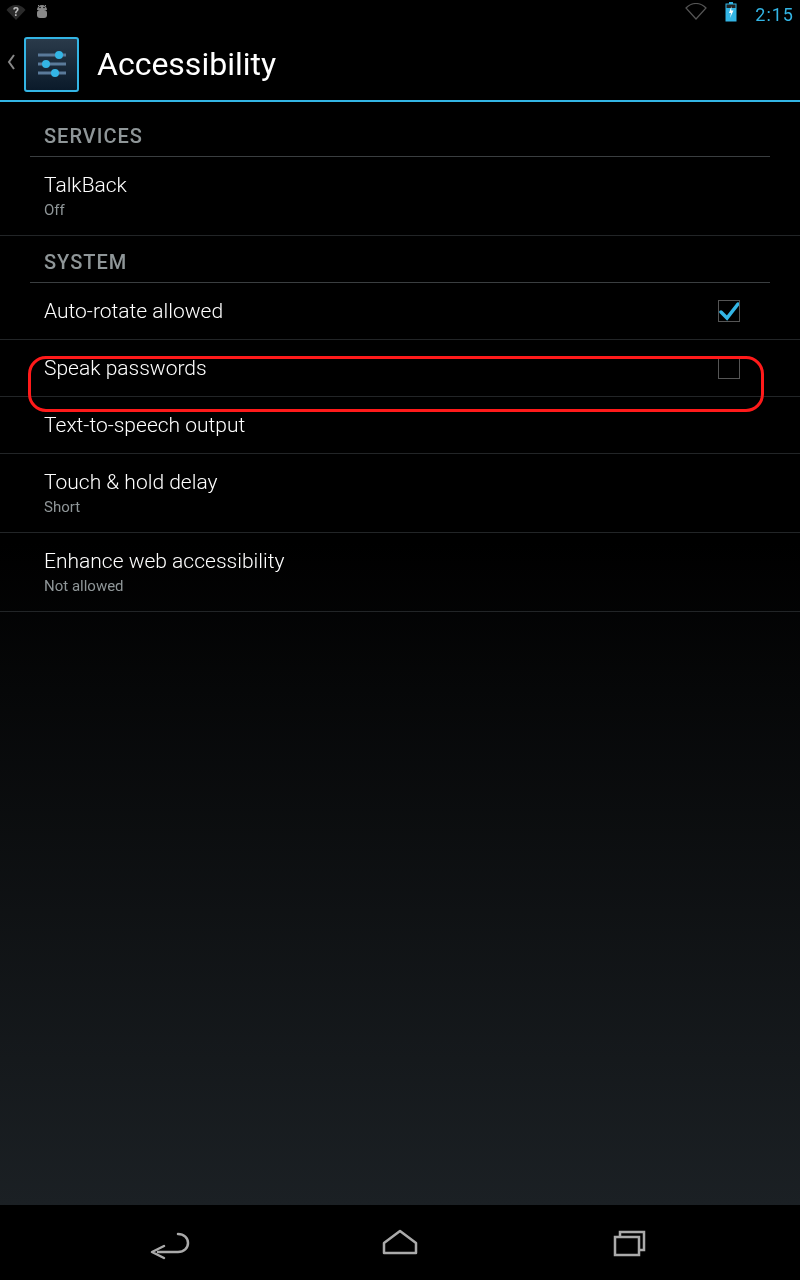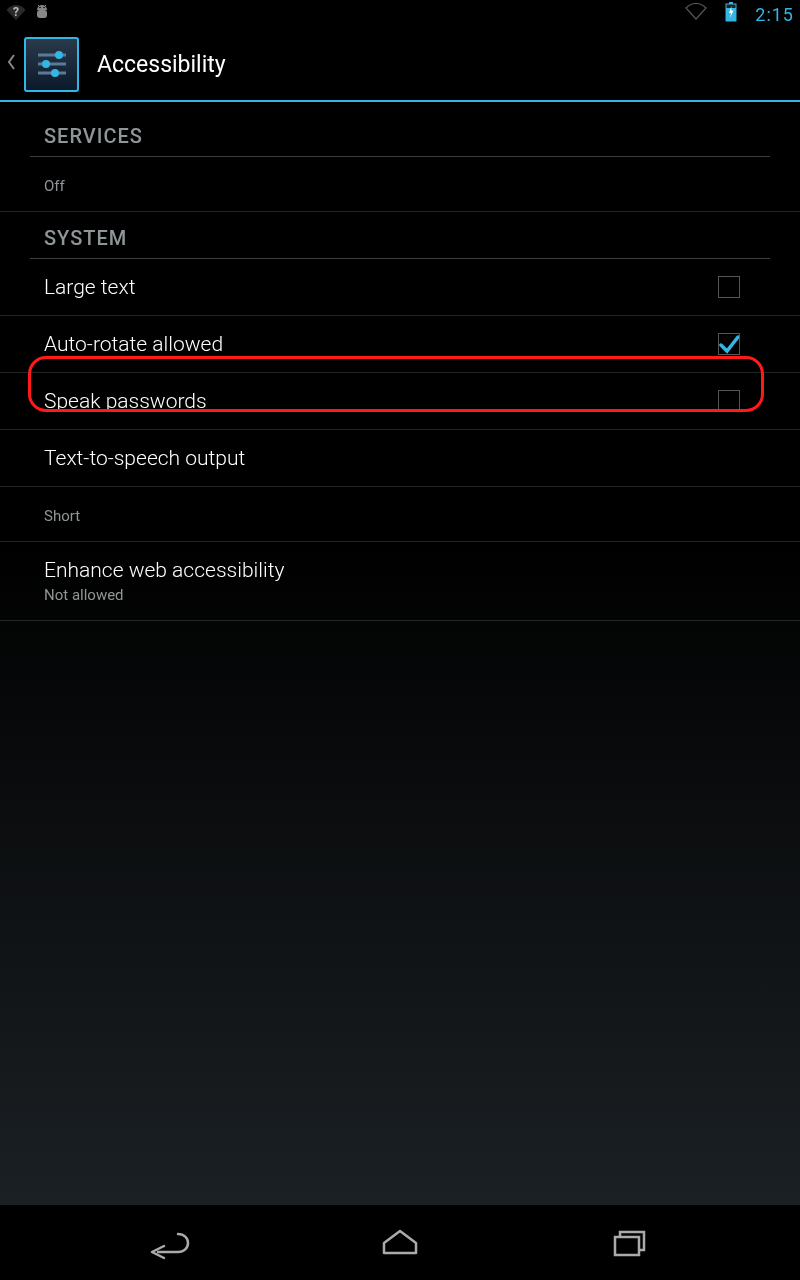--- a/index.html
+++ b/index.html
@@ -10,21 +10,21 @@
   .status-bar { position:absolute; top:0; left:0; right:0; height:28px; background:#000; display:flex; align-items:center; justify-content:space-between; padding:0 6px; }
   .status-left { display:flex; align-items:center; gap:6px; }
   .status-right { display:flex; align-items:center; gap:18px; }
   .clock { color:#33b5e5; font-size:18px; letter-spacing:1px; }
 
   
   .action-bar { position:absolute; top:28px; left:0; right:0; height:72px; display:flex; align-items:center; padding-left:6px; }
   .action-back { display:flex; align-items:center; gap:8px; cursor:pointer; }
   .action-caret { color:#888; font-size:22px; }
   .app-icon { width:55px; height:55px; border:2px solid #33b5e5; border-radius:3px; background:linear-gradient(#2a3a4a,#0a1a2a); display:flex; align-items:center; justify-content:center; }
-  .action-title { color:#fff; font-size:23px; font-weight:400; margin-left:10px; }
+  .action-title { color:#fff; font-size:32px; font-weight:400; margin-left:10px; }
   .holo-divider { position:absolute; top:100px; left:0; right:0; height:2px; background:#33b5e5; }
 
   
   .content { position:absolute; top:102px; bottom:75px; left:0; right:0;
              background:linear-gradient(#000 0%, #000 40%, #1b2024 100%);
              overflow-y:auto; padding-top:8px;}
   .section-header { color:#8f9698; font-size:20px; font-weight:500; letter-spacing:1px; padding:14px 18px 8px 44px; }
   .section-rule { height:1px; background:#3a3e40; margin:0 30px 0 30px; }
   .item { padding:16px 52px 16px 44px; border-bottom:1px solid #222527; position:relative; cursor:pointer; }
   .item-title { color:#fff; font-size:21px; font-weight:300; }
@@ -101,32 +101,27 @@
   </div>
 </div>
 <div class="holo-divider"></div>
 
 <div class="content">
 
   <div class="section-header">SERVICES</div>
   <div class="section-rule"></div>
 
   <div class="item">
+    <div class="item-title">TalkBack</div>
     <div class="item-sub">Off</div>
   </div>
 
   <div class="section-header">SYSTEM</div>
   <div class="section-rule"></div>
 
-  <div class="item">
-    <div class="item-title">Large text</div>
-    <div class="checkbox">
-      
-    </div>
-  </div>
 
   <div class="item" id="auto-rotate-item" style="position:relative;">
     <div class="item-title">Auto-rotate allowed</div>
     <div class="checkbox checked">
       <svg width="22" height="22" viewBox="0 0 20 20">
           <path d="M2 11 L8 17 L19 3" stroke="#33b5e5" stroke-width="3.5" fill="none" stroke-linecap="round"></path>
         </svg>
     </div>
   </div>
 
@@ -135,20 +130,21 @@
     <div class="checkbox">
       
     </div>
   </div>
 
   <div class="item">
     <div class="item-title">Text-to-speech output</div>
   </div>
 
   <div class="item">
+    <div class="item-title">Touch &amp; hold delay</div>
     <div class="item-sub">Short</div>
   </div>
 
   <div class="item">
     <div class="item-title">Enhance web accessibility</div>
     <div class="item-sub">Not allowed</div>
   </div>
 
 </div>
 

